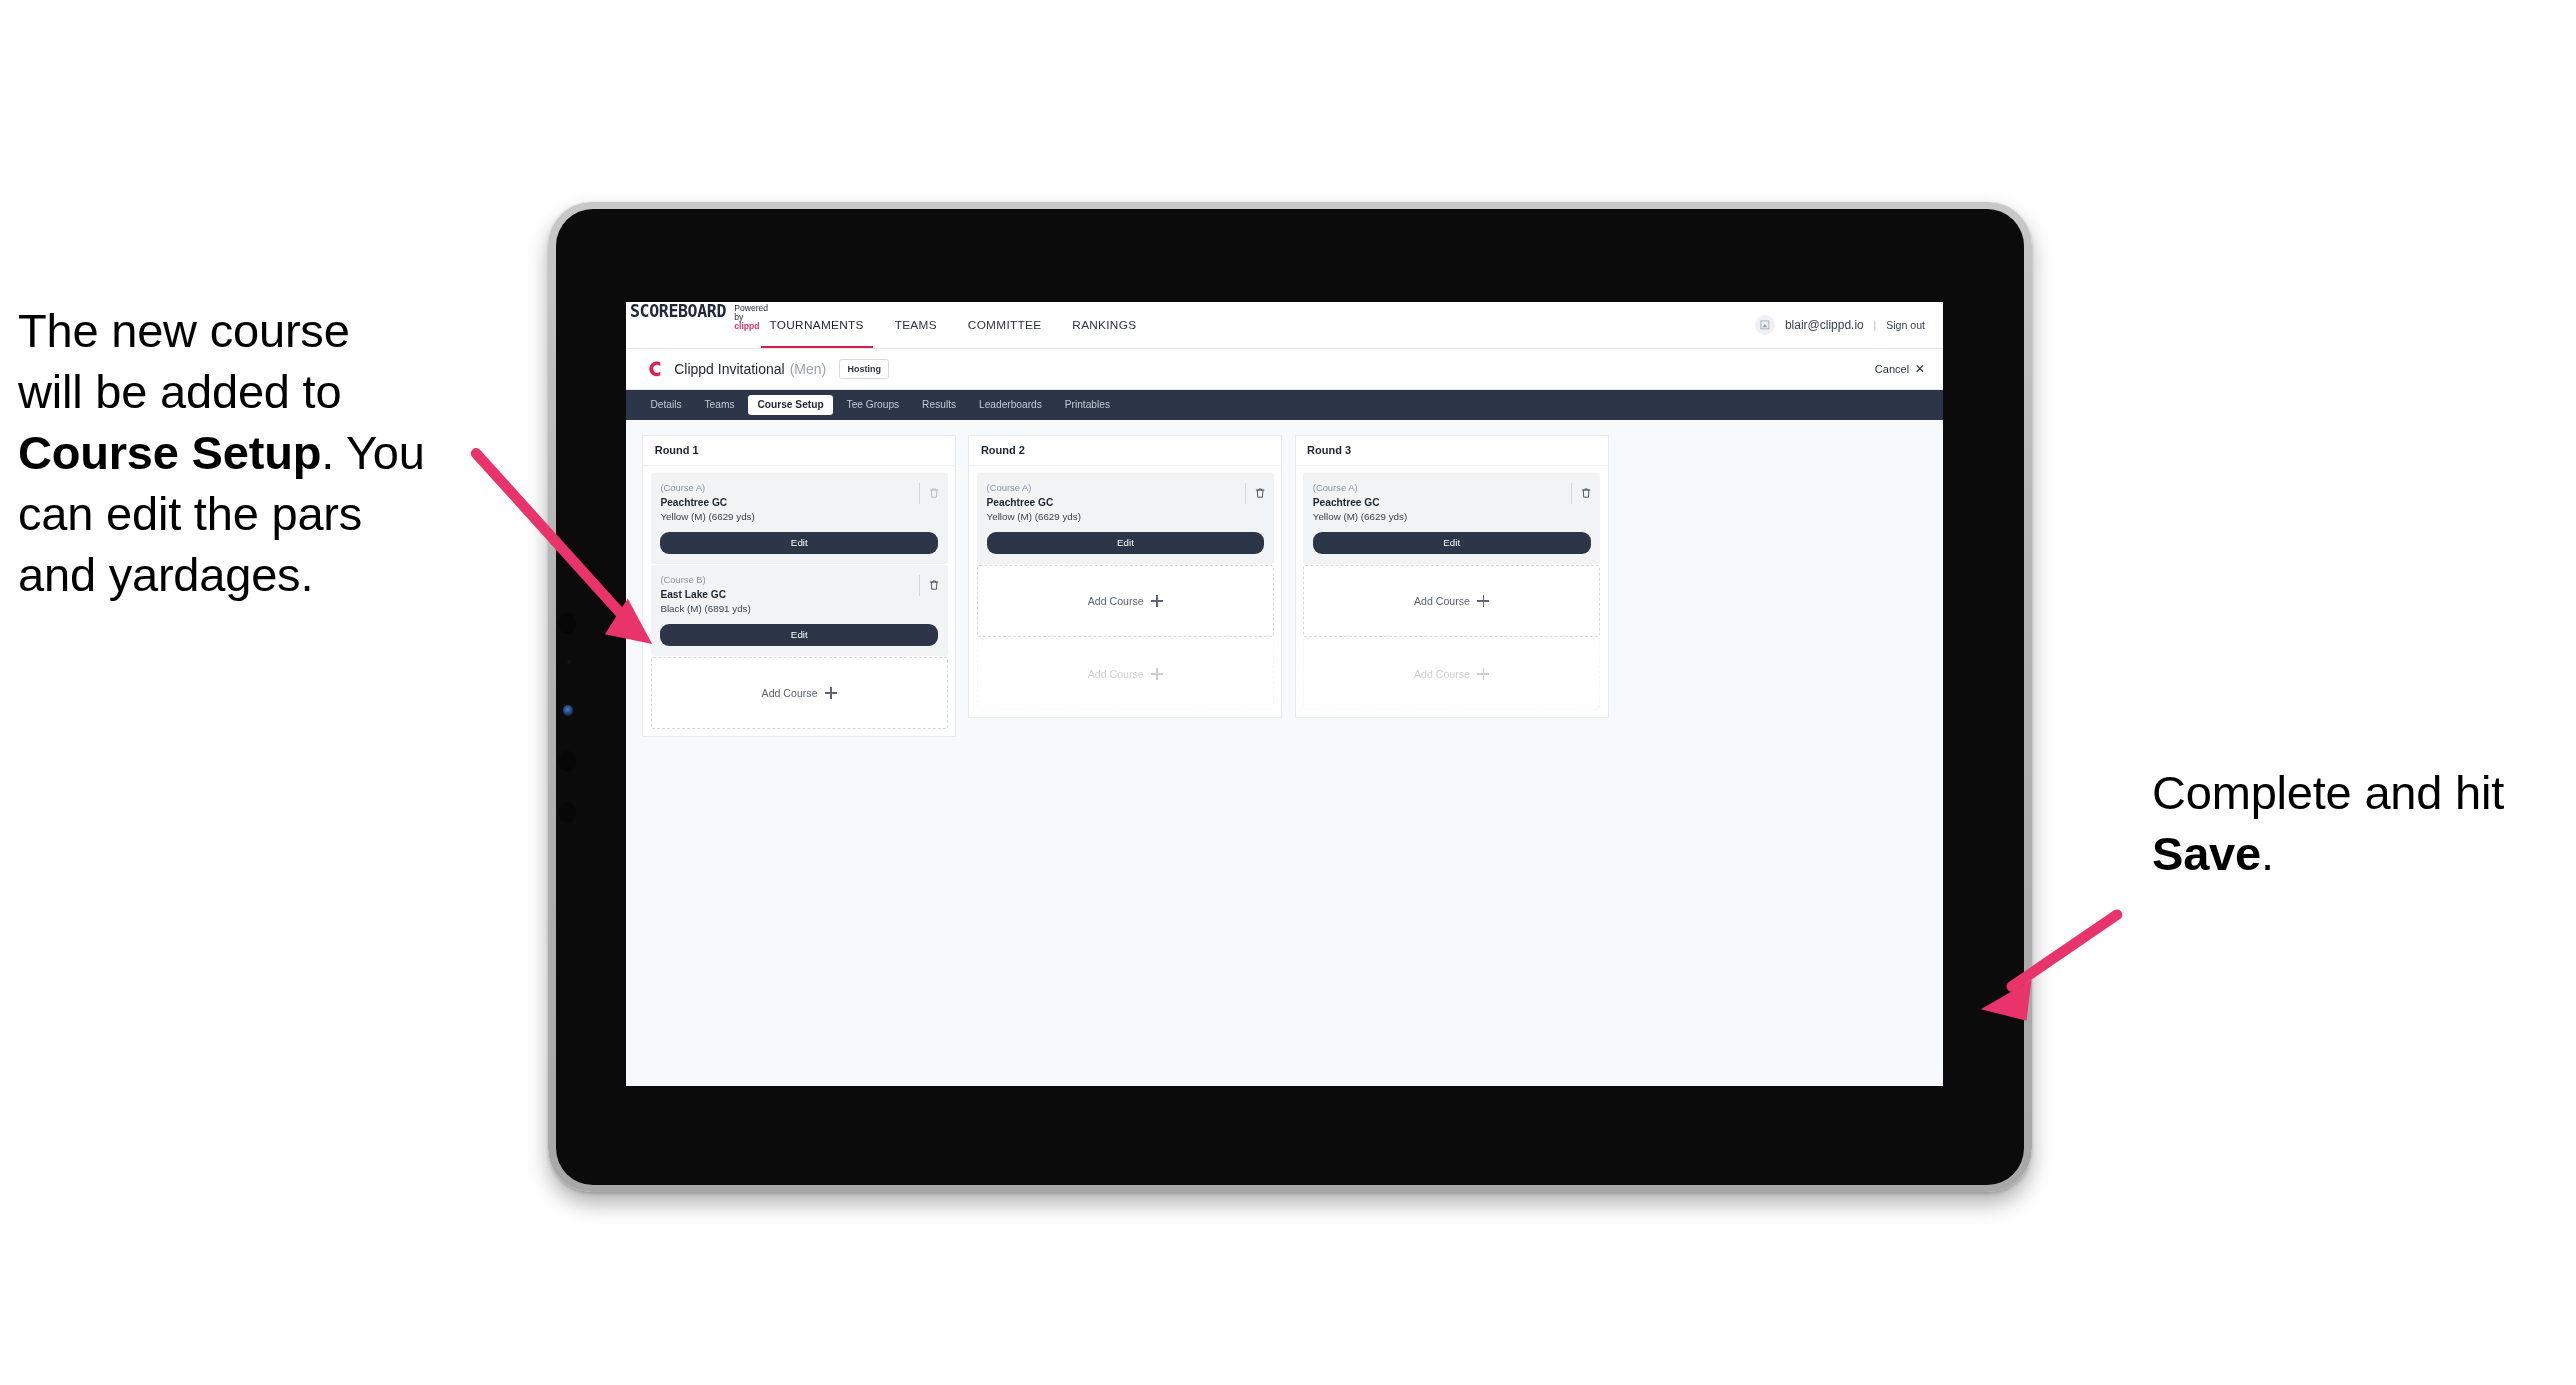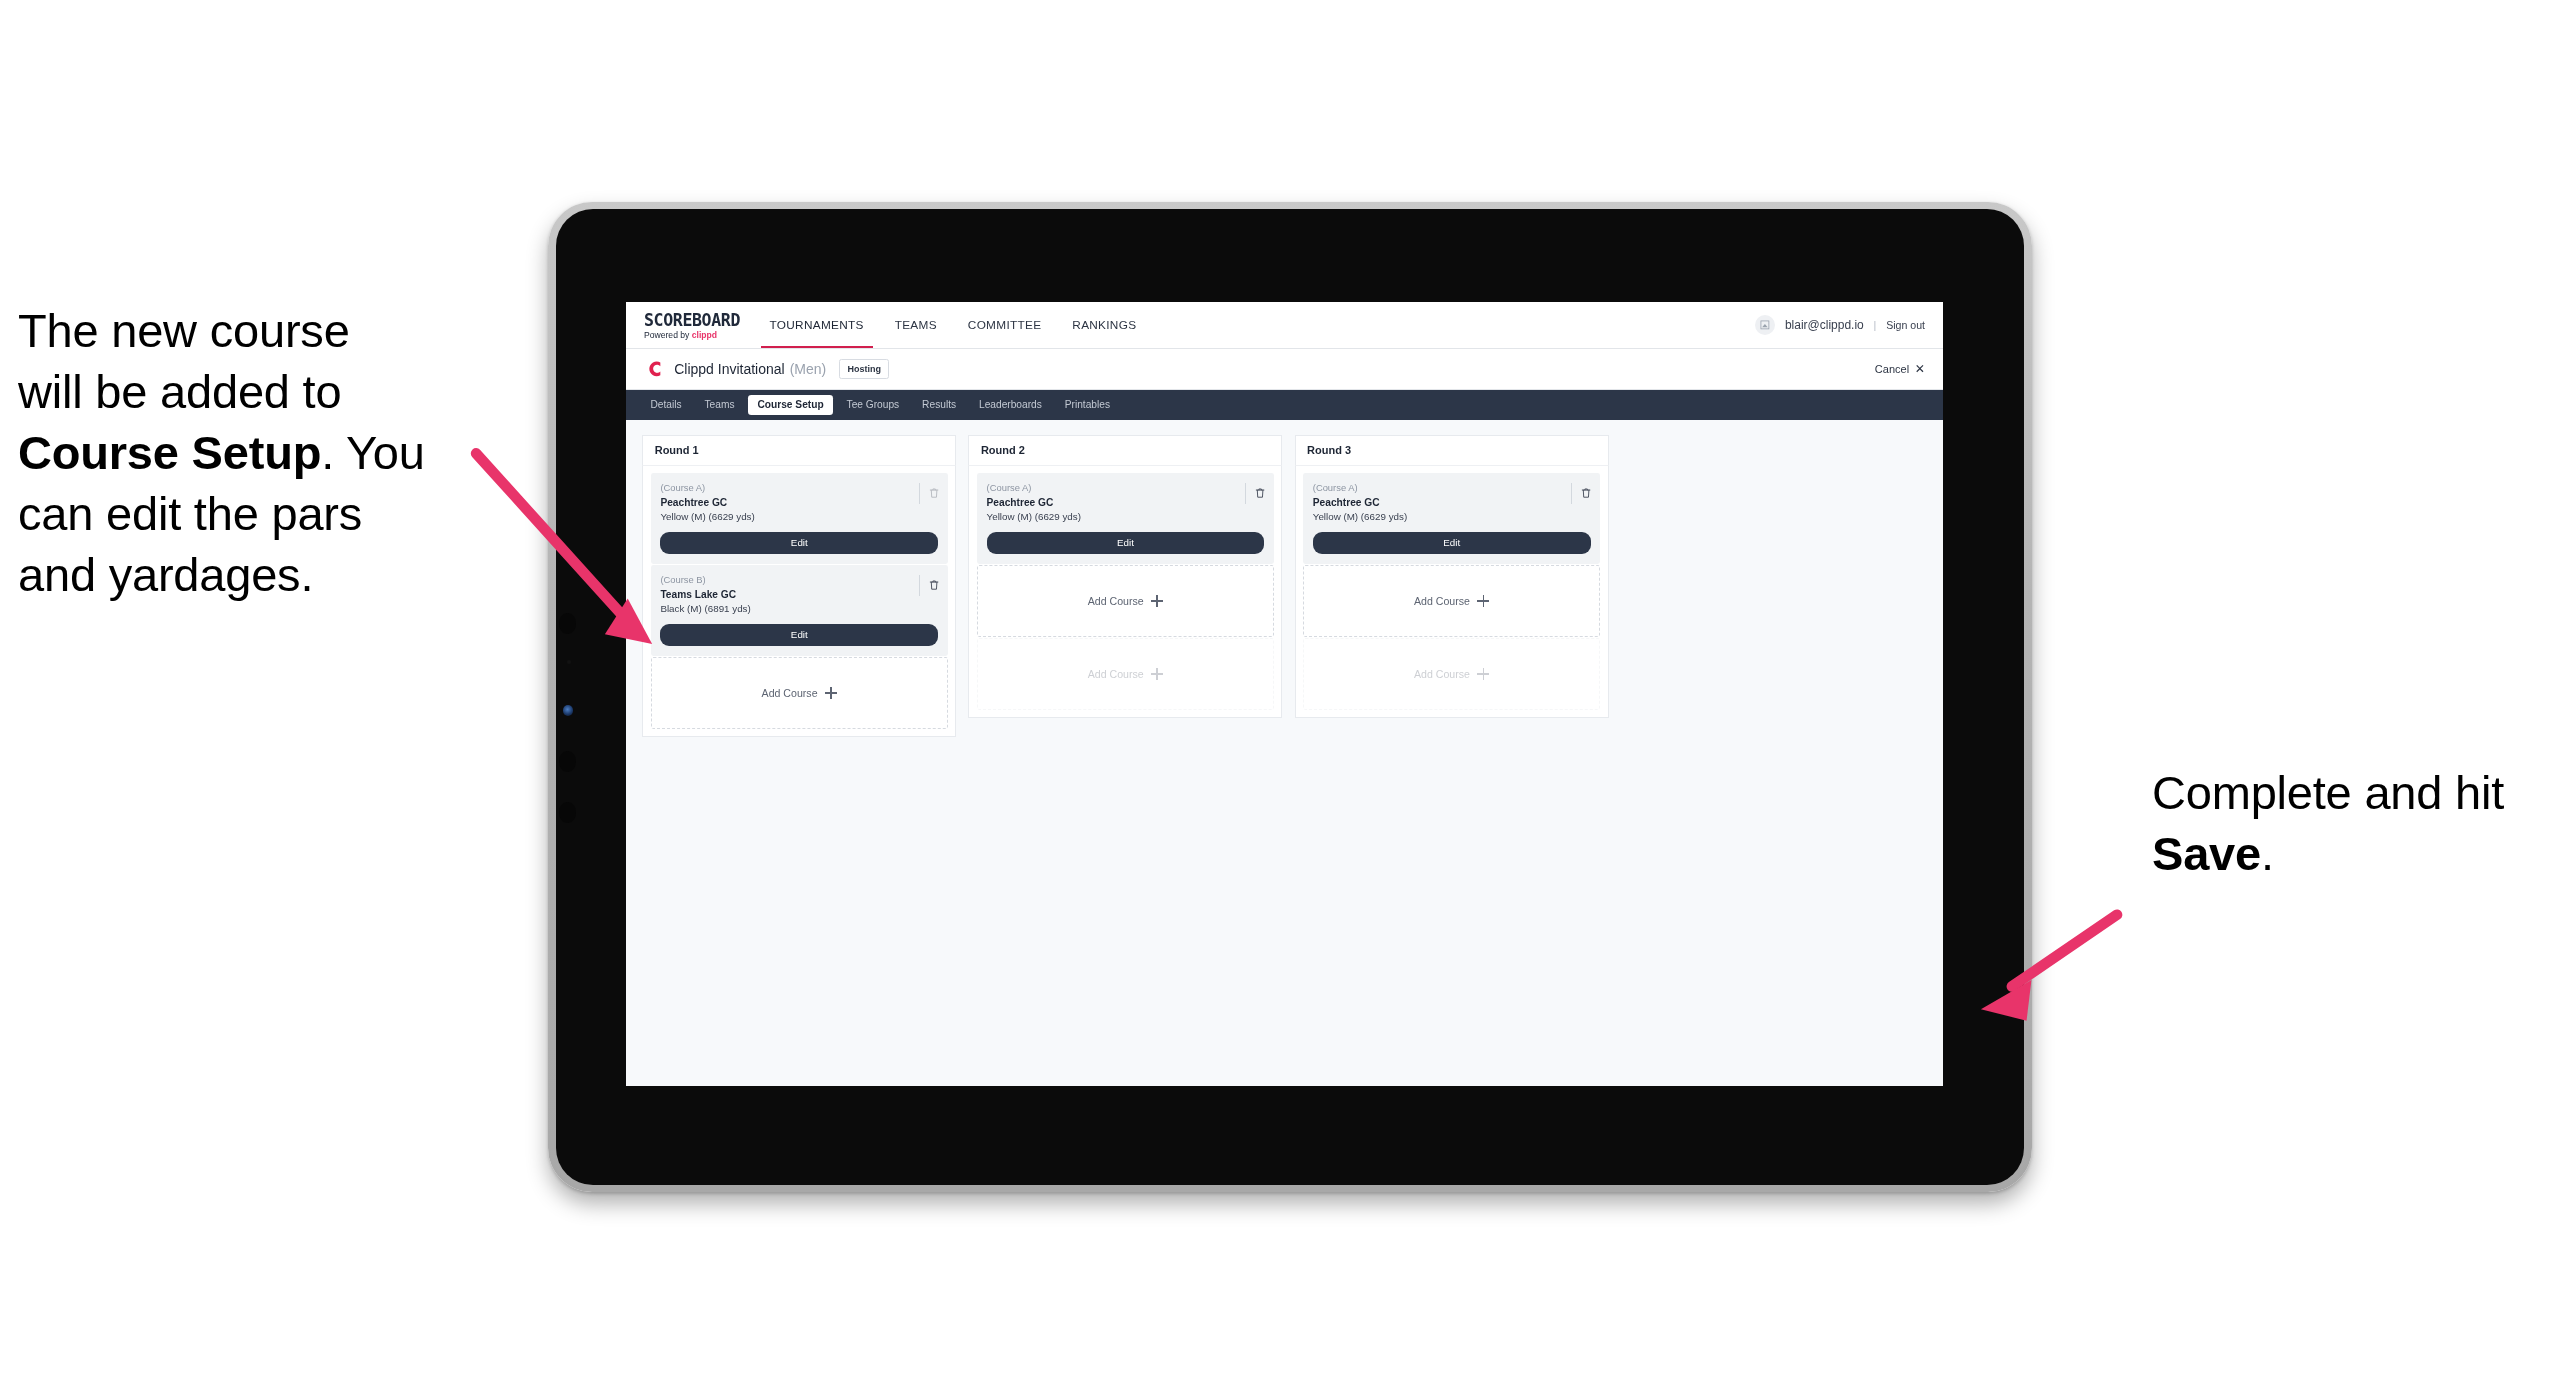--- a/index.html
+++ b/index.html
@@ -36,21 +36,21 @@
   .screen{
     position:absolute;left:626px;top:302px;width:1317px;height:784px;
     background:#f7f9fb;overflow:hidden;
   }
 
   
   .navbar{
     height:46px;background:#ffffff;border-bottom:0.8px solid #e2e5e9;
     display:flex;align-items:stretch;position:relative;
   }
-  .brand{width:110px;padding-left:18px;display:flex;flex-direction:column;justify-content:center;}
+  .brand{width:110px;padding-left:18px;display:flex;justify-content:center;}
   .brand-title{
     font-family:"DejaVu Sans Mono","Liberation Mono",monospace;
     font-weight:700;font-size:18px;letter-spacing:-0.4px;color:#20293a;
     line-height:1;transform:scaleX(0.92);transform-origin:left center;
   }
   .brand-sub{font-size:8.6px;color:#20293a;margin-top:2.4px;line-height:1;}
   .brand-sub .clippd{color:#e8346a;font-weight:700;}
   .navlinks{display:flex;align-items:stretch;}
   .navlink{
     display:flex;align-items:center;padding:0 15.5px;font-size:11.8px;
@@ -228,21 +228,21 @@
           </div>
 
           <div class="course-card">
             <div class="cc-actions">
               <div class="cc-divider"></div>
               <svg class="trash" viewBox="0 0 16 16">
                   <path d="M3 4h10M6.4 4V2.6h3.2V4M4.3 4l.6 9.4h6.2L11.7 4" fill="none" stroke="#3a4150" stroke-width="1.15" stroke-linecap="round" stroke-linejoin="round"></path>
                 </svg>
             </div>
             <div class="cc-label">(Course B)</div>
-            <div class="cc-name">Teams Lake GC</div>
+            <div class="cc-name">East Lake GC</div>
             <div class="cc-tee">Black (M) (6891 yds)</div>
             <div class="edit-btn">Edit</div>
           </div>
 
           <div class="add-card">
             <span>Add Course</span>
             <span class="plus"></span>
           </div>
         </div>
       </div>

